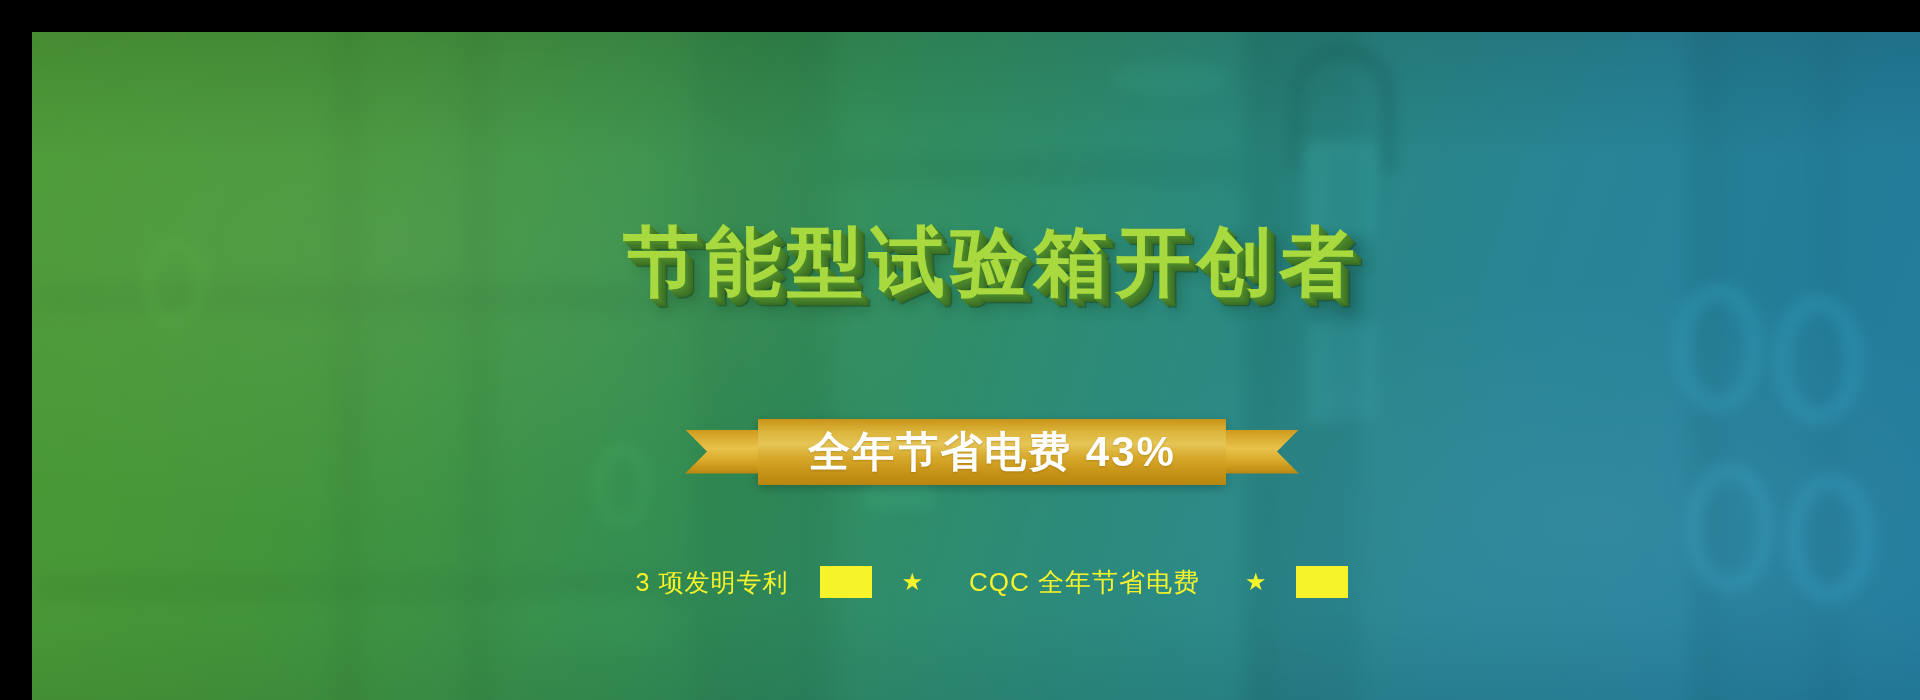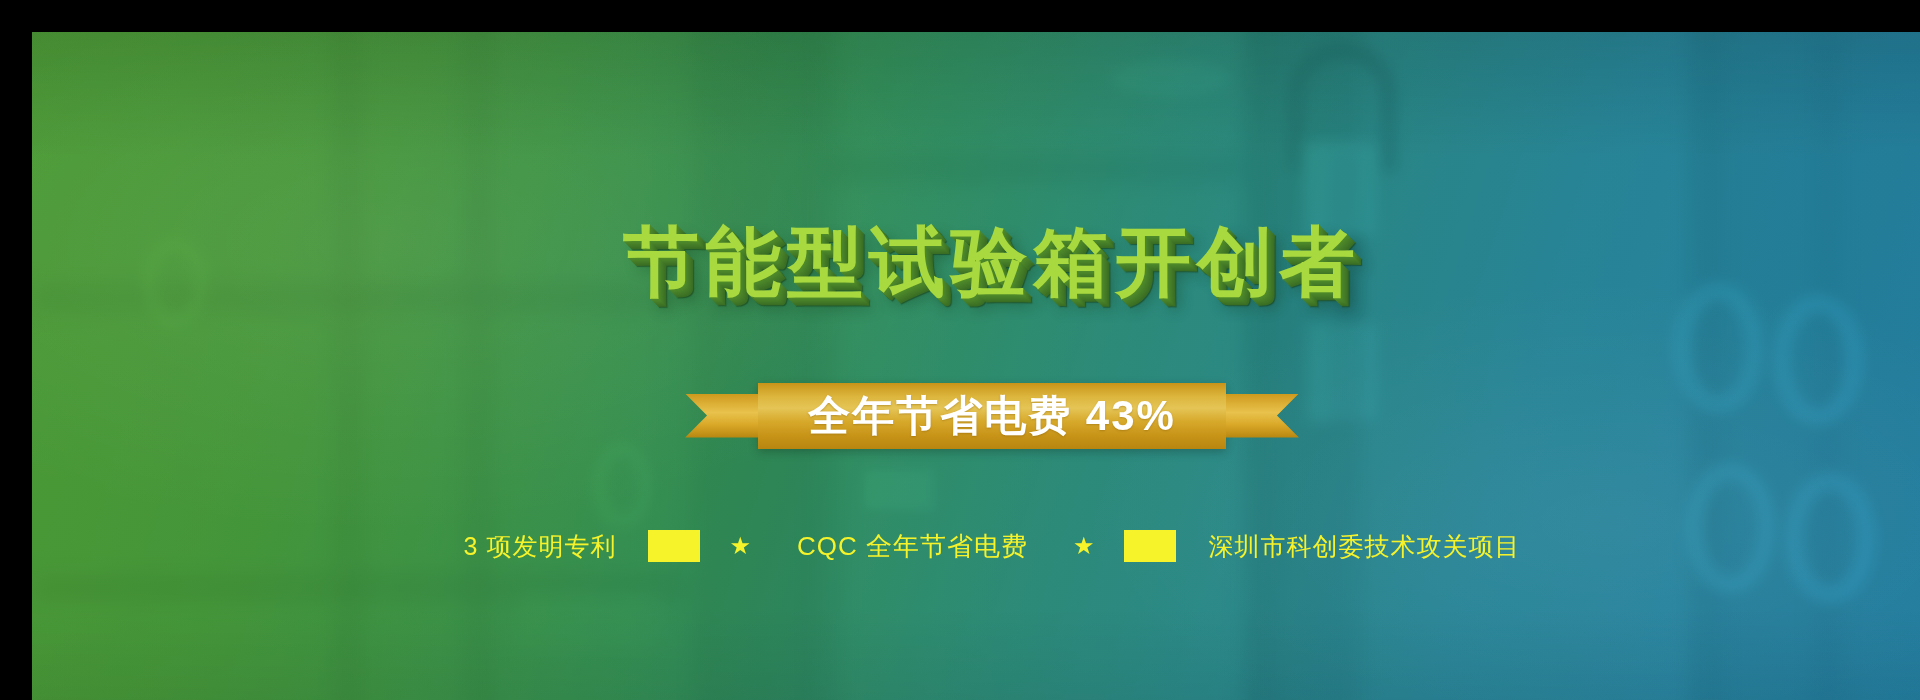--- a/index.html
+++ b/index.html
@@ -147,21 +147,21 @@
        5px 5px 0 #437a27,
        6px 6px 0 #407626,
        7px 7px 0 #3d7225,
        8px 8px 0 #3a6e24,
        9px 9px 1px rgba(20,60,20,.55),
        11px 11px 14px rgba(12,45,18,.38);
   }
 
   
   .ribbon {
-    margin-top:60px;
+    margin-top:96px;
     position:relative;
     display:flex; align-items:center; justify-content:center;
     height:79px;
   }
   .tail {
     width:73px; height:44px;
     background:linear-gradient(180deg,#cf9a1d 0%,#e8c24c 42%,#d9a828 70%,#b8860f 100%);
     position:relative;
   }
   .tail-left  { clip-path:polygon(0 0, 100% 0, 100% 100%, 0 100%, 30% 50%); }
@@ -269,17 +269,16 @@
       <div class="credit-line">3 项发明专利</div>
 
       <div class="credit-line mid">
         <span class="rule"></span>
         <span class="star">★</span>
         <span>CQC 全年节省电费</span>
         <span class="star">★</span>
         <span class="rule"></span>
       </div>
 
-      <div class="credit-line">深圳市科创委技术攻关项目</div>
 
     </div>
   </div>
 </div>
 
 </body></html>

